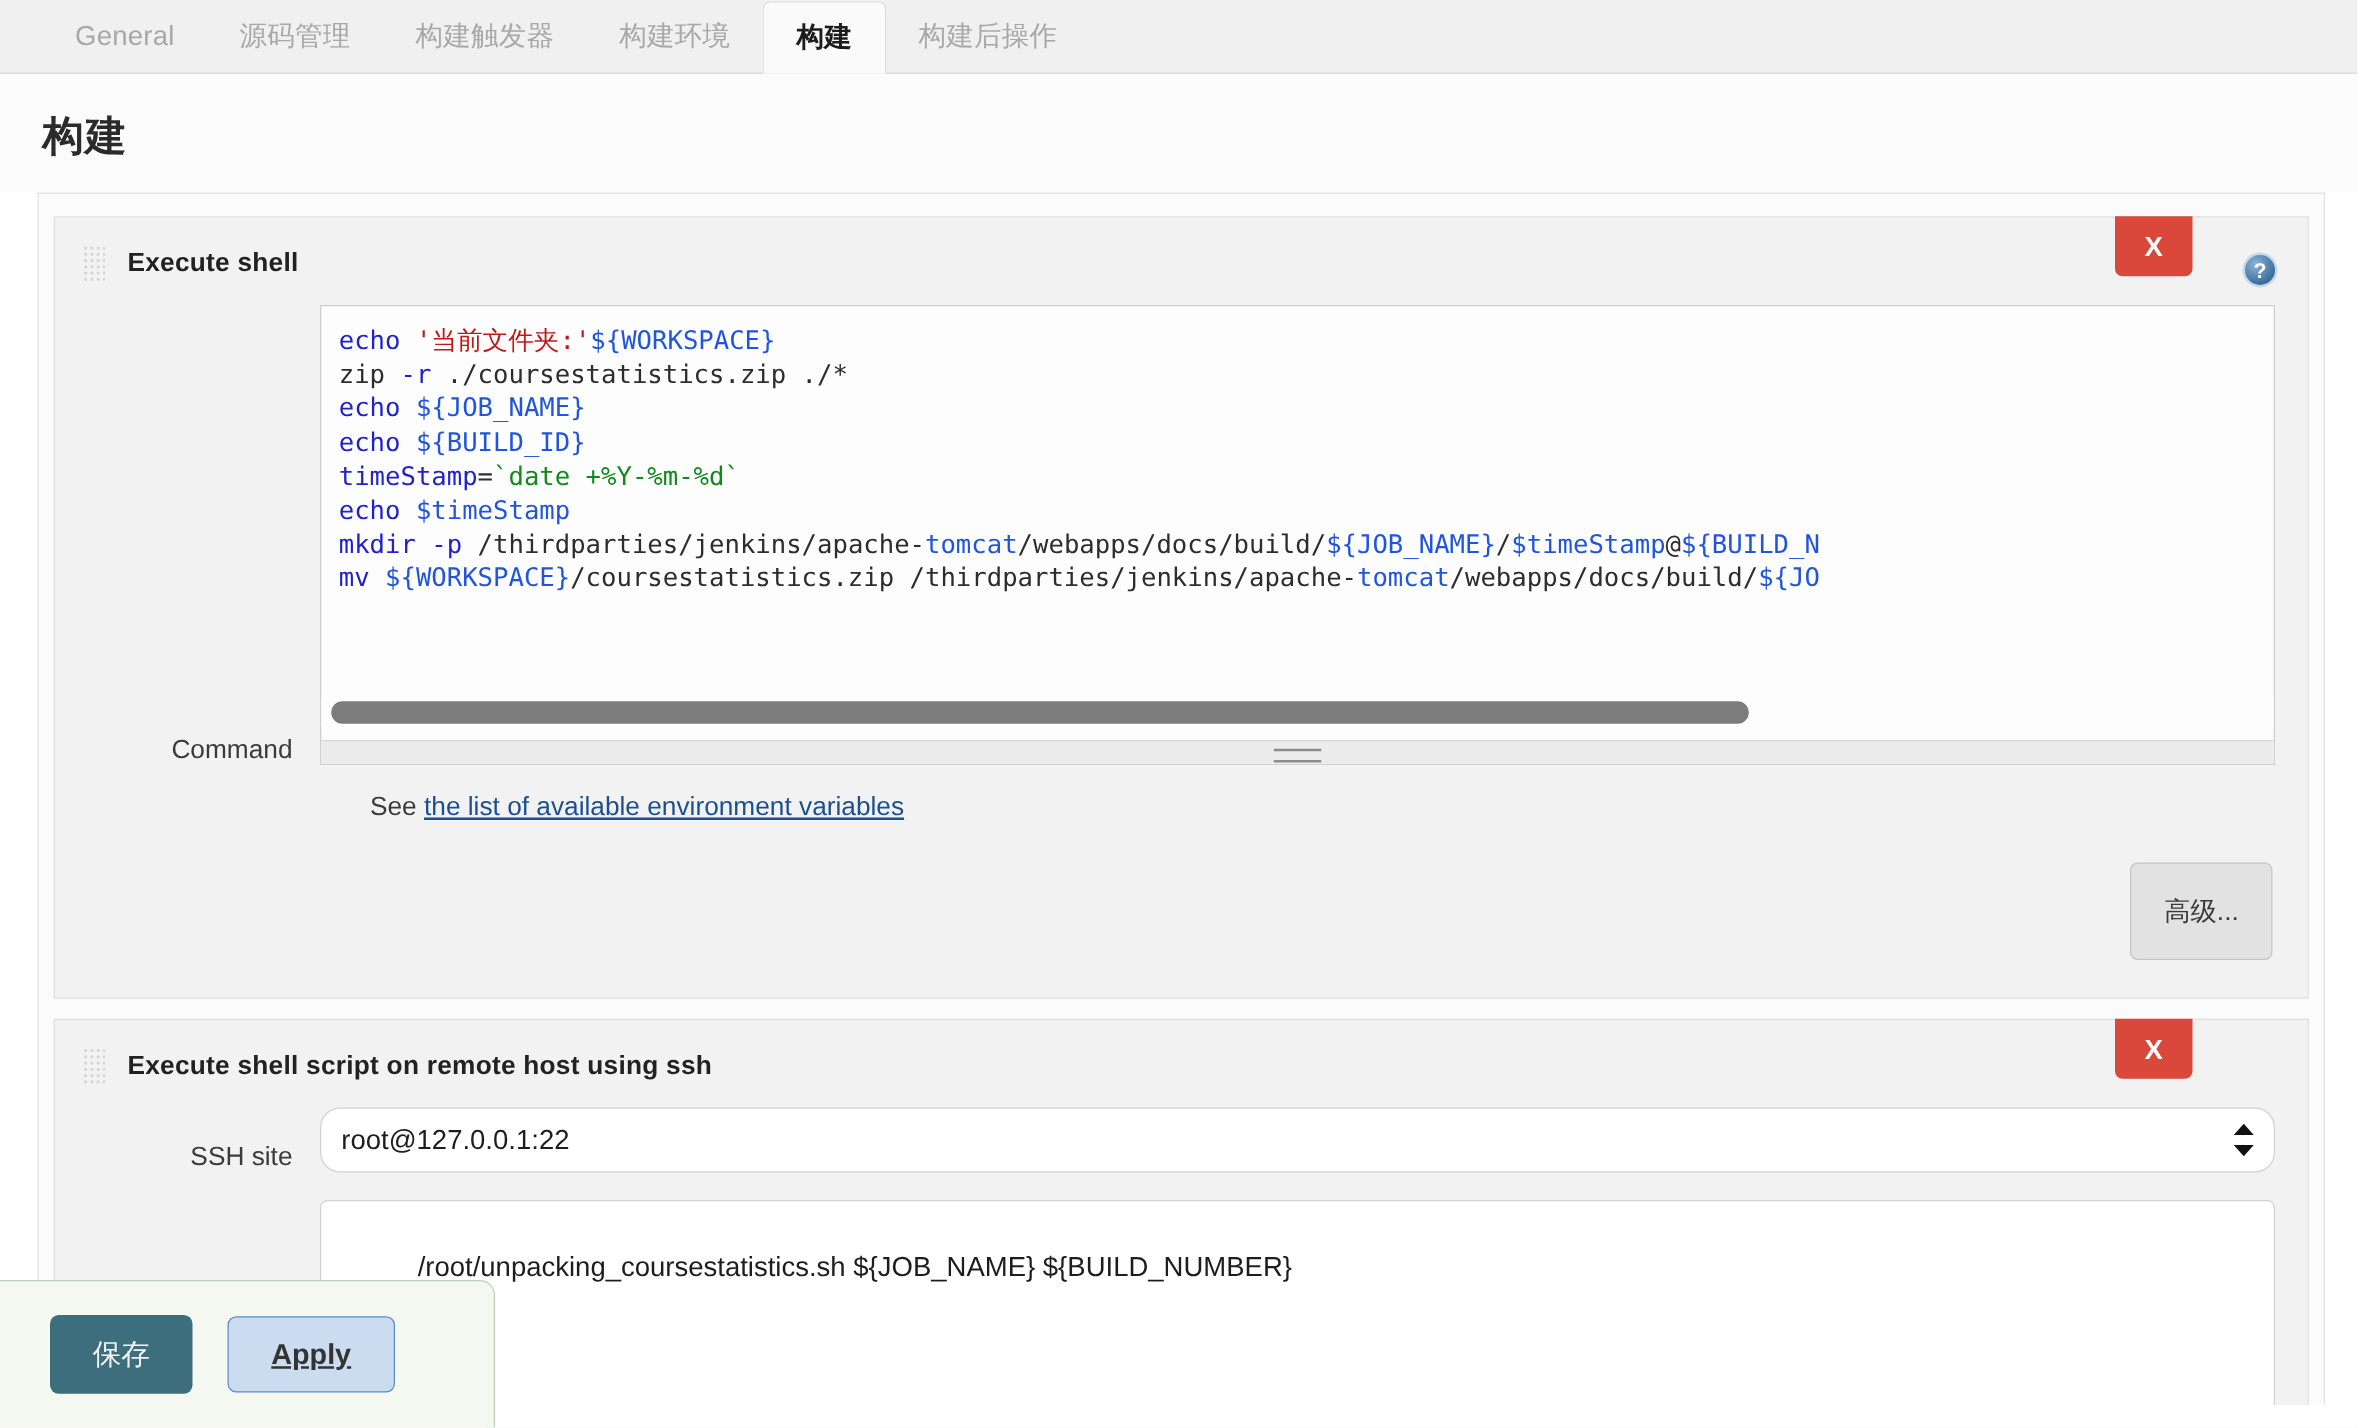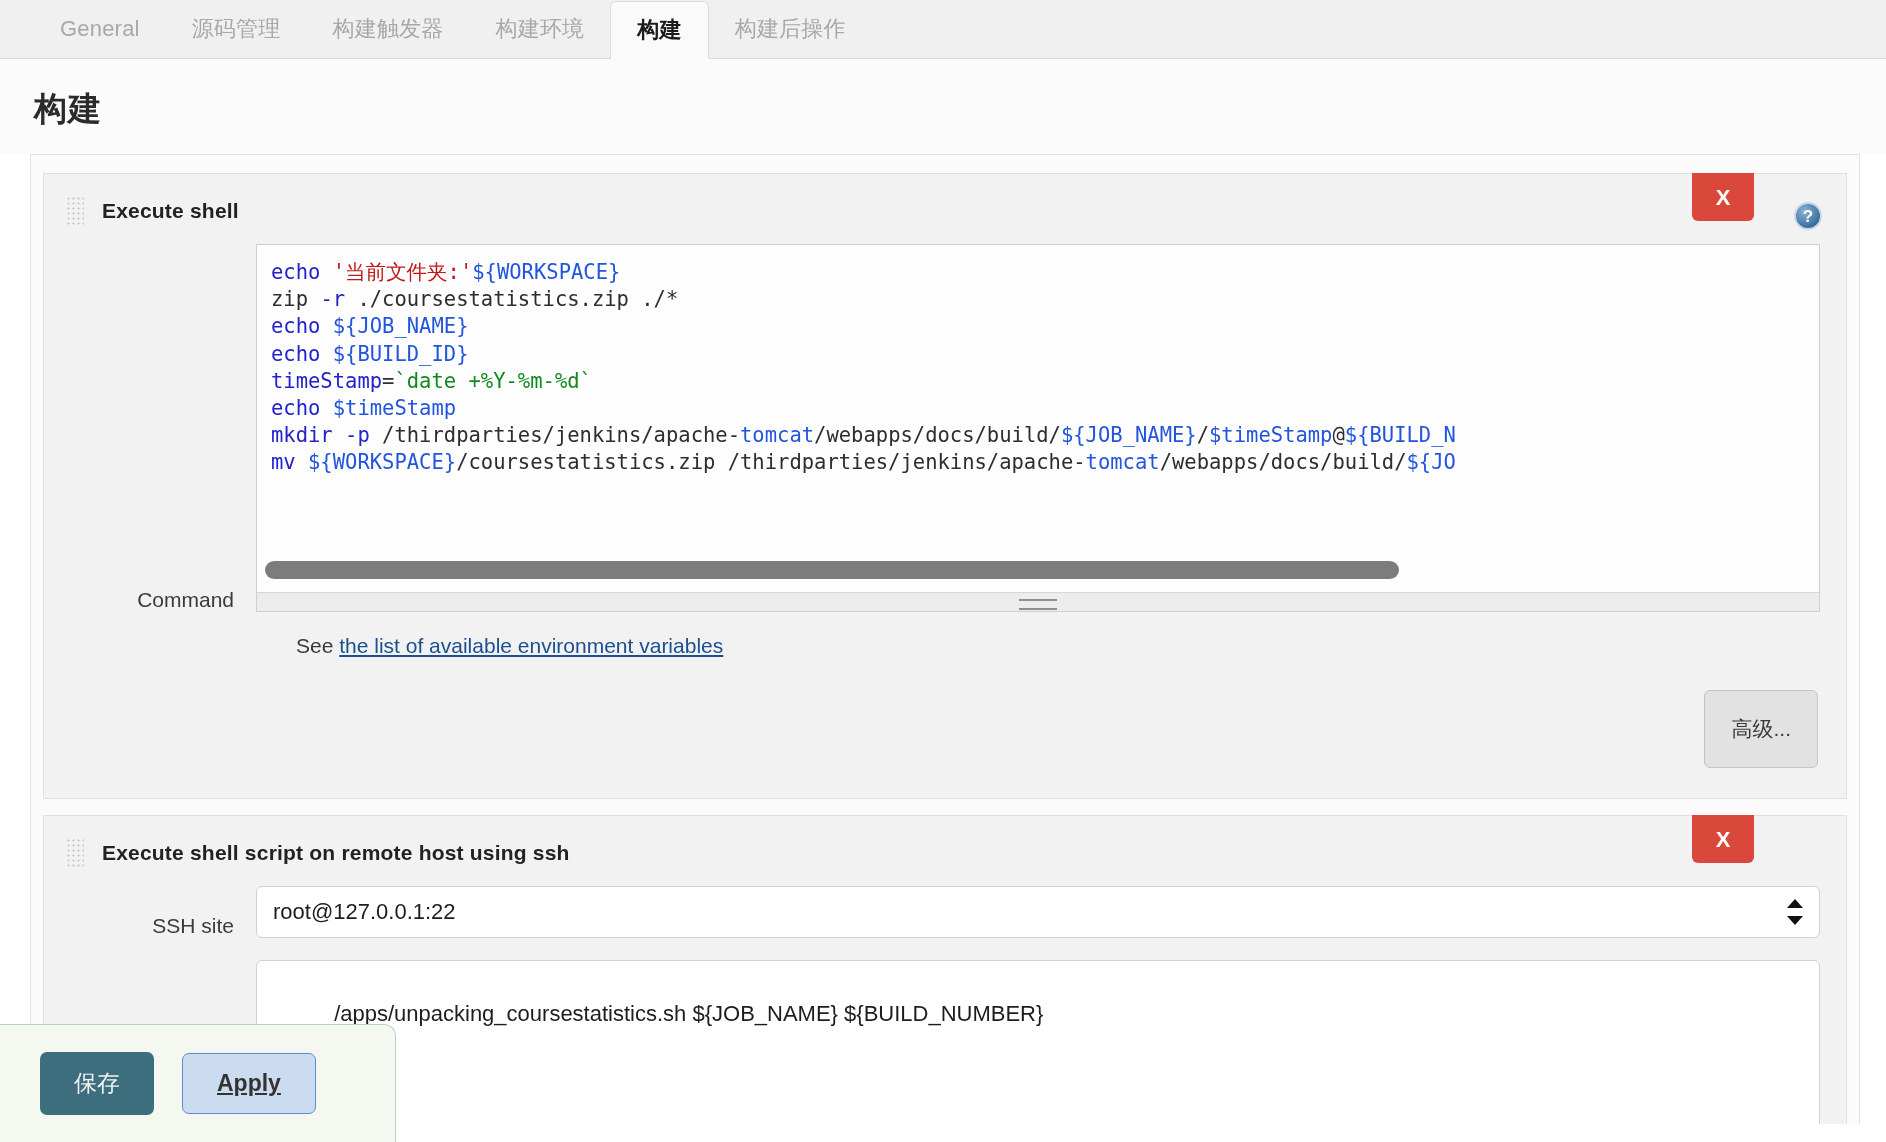--- a/index.html
+++ b/index.html
@@ -227,21 +227,21 @@
     color: #3a3a3a;
     cursor: pointer;
     font-family: "Liberation Sans", sans-serif;
   }
 
   
   .select-box {
     position: relative;
     background: #fff;
     border: 1px solid #d2d2d2;
-    border-radius: 6px;
+    border-radius: 16px;
     height: 52px;
     display: flex;
     align-items: center;
     padding-left: 16px;
     font-size: 22px;
     color: #1d1d1d;
     cursor: pointer;
   }
   .spinner {
     position: absolute;
@@ -387,21 +387,21 @@
         </div>
       </div>
     </div>
 
     <div class="gap"></div>
 
     <div class="row">
       <div class="row-label">Command</div>
       <div class="row-field">
         <div class="textarea-box">
-          <span>/apps/unpacking_coursestatistics.sh ${JOB_NAME} ${BUILD_NUMBER}</span>
+          <span>/root/unpacking_coursestatistics.sh ${JOB_NAME} ${BUILD_NUMBER}</span>
           
         </div>
       </div>
     </div>
   </div>
 
 </div>
 
 <div class="bottombar">
   <button class="btn-save">保存</button>

